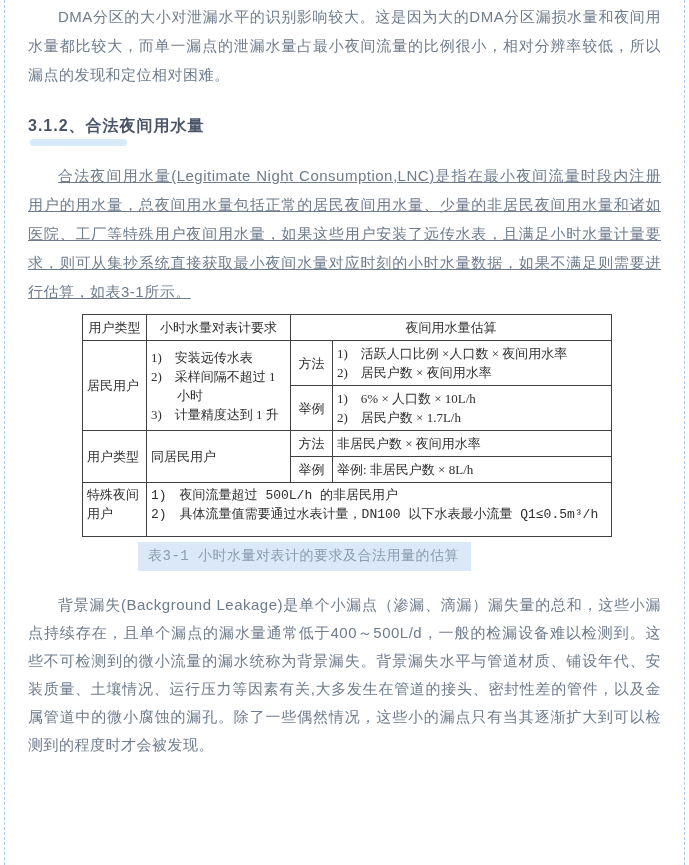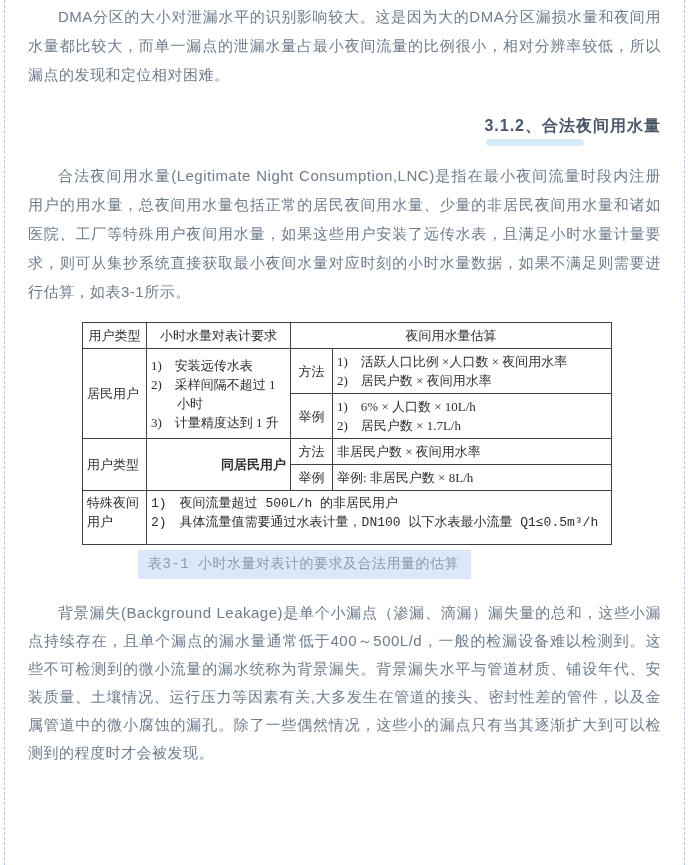--- a/index.html
+++ b/index.html
@@ -12,35 +12,35 @@
     --table-border:#404040;
     --page-border:#a9c7e9;
   }
   html,body{margin:0;padding:0;}
   body{width:689px;height:865px;background:#ffffff;font-family:"Liberation Sans","DejaVu Sans",sans-serif;}
   .page{position:relative;width:689px;height:865px;background:#fff;overflow:hidden;}
   .frame{position:absolute;top:0;bottom:0;left:4px;right:4px;border-left:1px dashed var(--page-border);border-right:1px dashed var(--page-border);pointer-events:none;}
   .content{padding:2px 28px 0;}
 
   .para{font-size:15px;line-height:29px;color:var(--body-text);text-align:justify;text-indent:2em;letter-spacing:0.5px;margin:0 0 14px;}
-  .para.no-gap{margin-bottom:16px;}
+  .para.no-gap{margin-bottom:8px;text-decoration:underline;}
   .para.last{line-height:28px;margin-top:20px;margin-bottom:0;}
 
-  .heading-wrap{text-align:right;margin:26px 0 24px;}
+  .heading-wrap{text-align:left;margin:26px 0 24px;}
   .heading-wrap.second{margin-top:30px;margin-bottom:0;}
   .heading{display:inline-block;position:relative;font-size:16px;line-height:22px;font-weight:bold;color:var(--heading-text);letter-spacing:1px;}
   .heading .bar{position:absolute;left:2px;top:24px;width:55%;height:7px;background:var(--accent-bar);border-radius:4px;}
 
   table.water{border-collapse:collapse;margin:4px 0 0 54px;width:529px;table-layout:fixed;
     font-family:"Liberation Serif","DejaVu Serif",serif;font-size:13px;line-height:19px;color:var(--table-text);}
   table.water th,table.water td{border:1px solid var(--table-border);padding:2px 4px;vertical-align:middle;background:#fff;}
   table.water th{font-weight:normal;text-align:center;height:21px;}
   td.user{padding-left:5px;}
   td.label{text-align:center;width:42px;}
-  td.center{text-align:right;font-weight:bold;}
+  td.center{text-align:left;}
   td.cnt{padding-left:6px;}
   tr.tall td{height:40px;}
   tr.short td{height:21px;}
   tr.special td{height:48px;vertical-align:top;padding-top:3px;font-family:Liberation Mono, monospace;}
   .num-item{white-space:pre-wrap;padding-left:26px;text-indent:-26px;}
 
   .caption-row{margin-top:5px;}
   .caption{display:inline-block;margin-left:110px;padding:5px 12px 5px 10px;background:var(--caption-bg);
     color:var(--caption-text);font-size:14px;line-height:19px;letter-spacing:0.5px;font-family:Liberation Mono, monospace;}
 </style>

